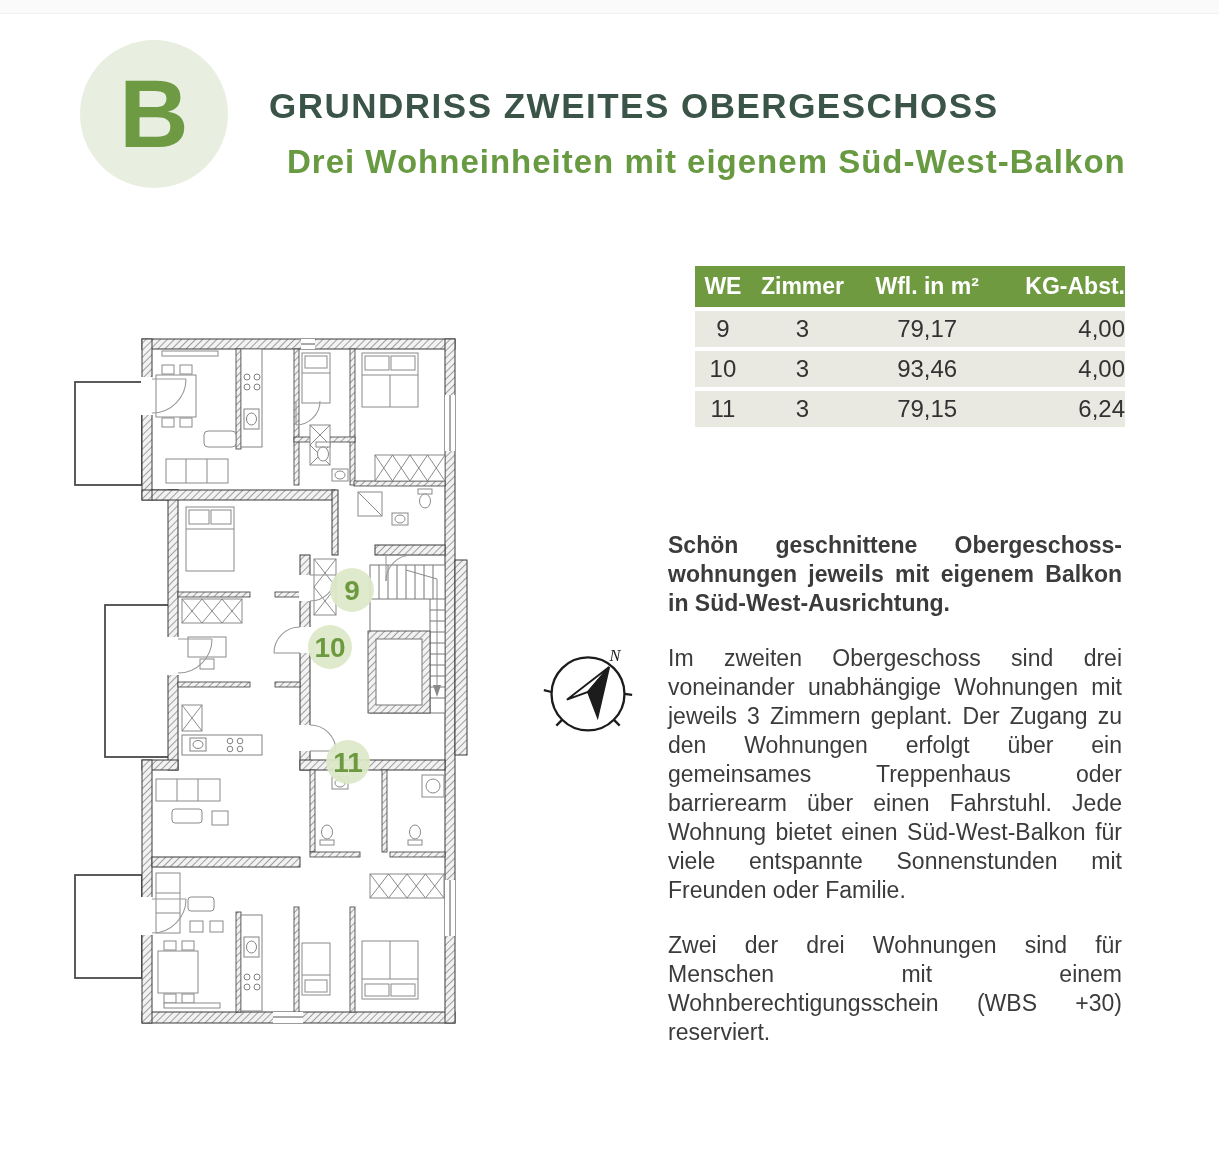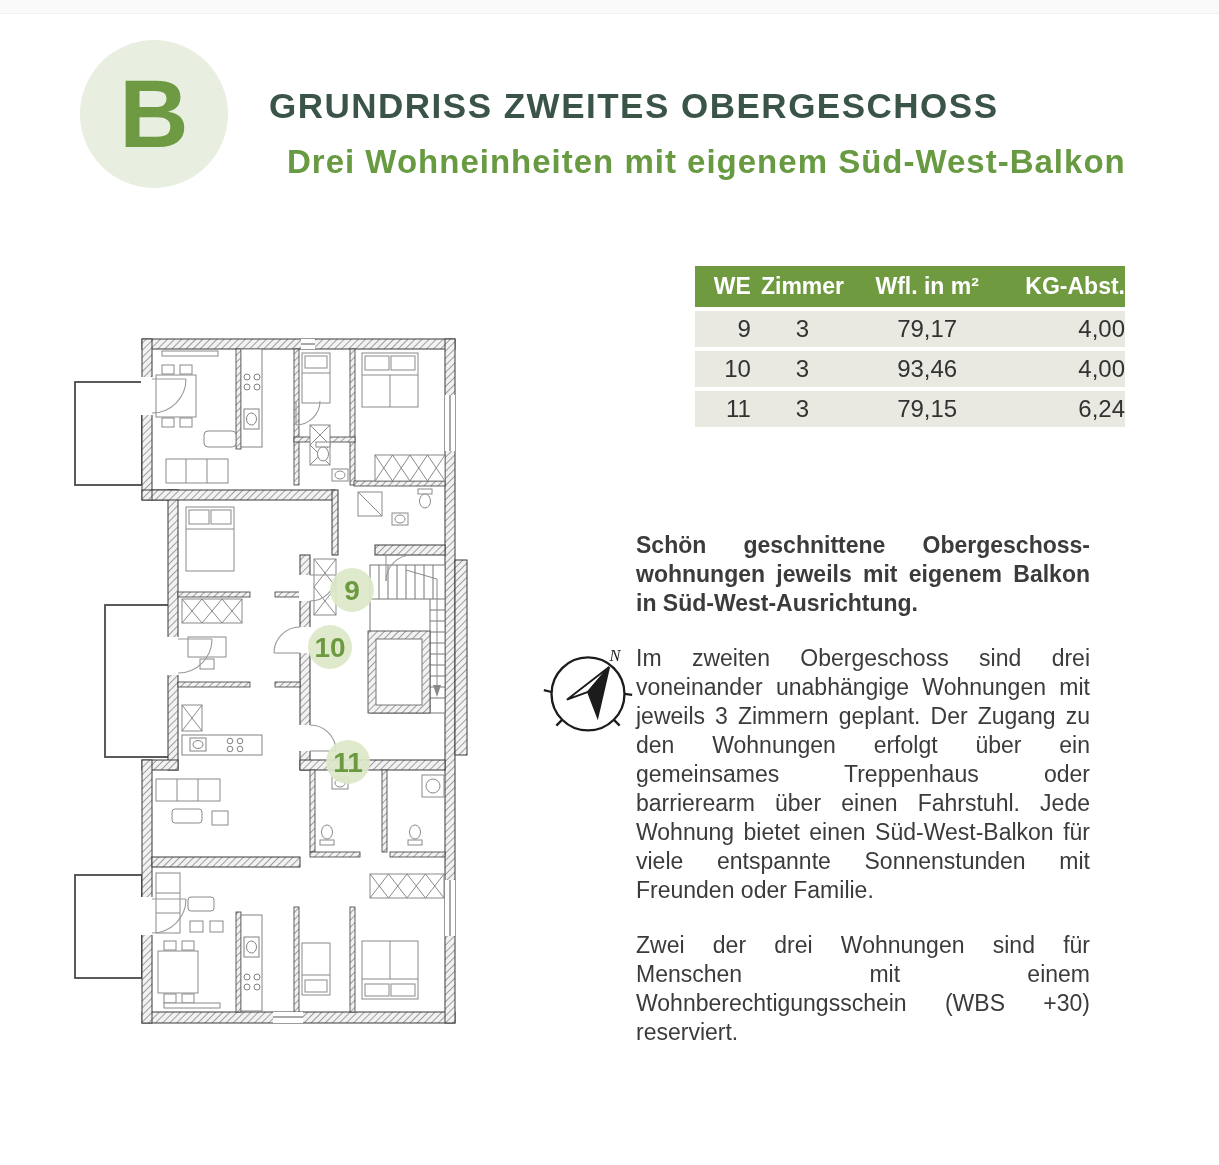--- a/index.html
+++ b/index.html
@@ -13,27 +13,27 @@
   .badge span{font-size:96px;font-weight:bold;color:#6d9a42;line-height:1;}
   .title{position:absolute;left:269px;top:86px;font-size:35px;font-weight:bold;
          letter-spacing:1.5px;color:#3a5548;white-space:nowrap;}
   .subtitle{position:absolute;left:287px;top:143px;font-size:33px;font-weight:bold;
          letter-spacing:1px;color:#689a42;white-space:nowrap;}
 
   
   .unit-table{position:absolute;left:695px;top:262px;width:430px;border-collapse:separate;border-spacing:0 4px;}
   .unit-table th{background:#6f9a40;color:#fff;font-size:23px;font-weight:bold;padding:7px 0;}
   .unit-table td{background:#e9e9e2;color:#323232;font-size:24px;padding:4px 0;}
-  .unit-table th:nth-child(1),.unit-table td:nth-child(1){width:13%;text-align:right;}
+  .unit-table th:nth-child(1),.unit-table td:nth-child(1){width:13%;text-align:center;}
   .unit-table th:nth-child(2),.unit-table td:nth-child(2){width:24%;text-align:center;margin-top:29px;}
   .unit-table th:nth-child(3),.unit-table td:nth-child(3){width:34%;text-align:center;}
   .unit-table th:nth-child(4),.unit-table td:nth-child(4){width:29%;text-align:right;}
 
   
-  .desc{position:absolute;left:636px;top:531px;width:454px;}
+  .desc{position:absolute;left:668px;top:531px;width:454px;}
   .desc-heading{font-size:27px;line-height:34px;font-weight:bold;color:#689a42;margin:0 0 22px 0;}
   .desc p{font-size:23px;line-height:29px;color:#3b3b3b;text-align:justify;margin:0 0 26px 0;
           hyphens:auto;-webkit-hyphens:auto;}
 
   
   .plan{position:absolute;left:70px;top:337px;width:400px;height:713px;}
   .compass{position:absolute;left:540px;top:644px;width:96px;height:96px;}
   svg text.unit-num{font-family:"Liberation Sans",sans-serif;font-weight:bold;fill:#6d9a40;}
   svg text.north{font-family:"Liberation Serif",serif;font-style:italic;fill:#1c1c1c;}
 </style>

